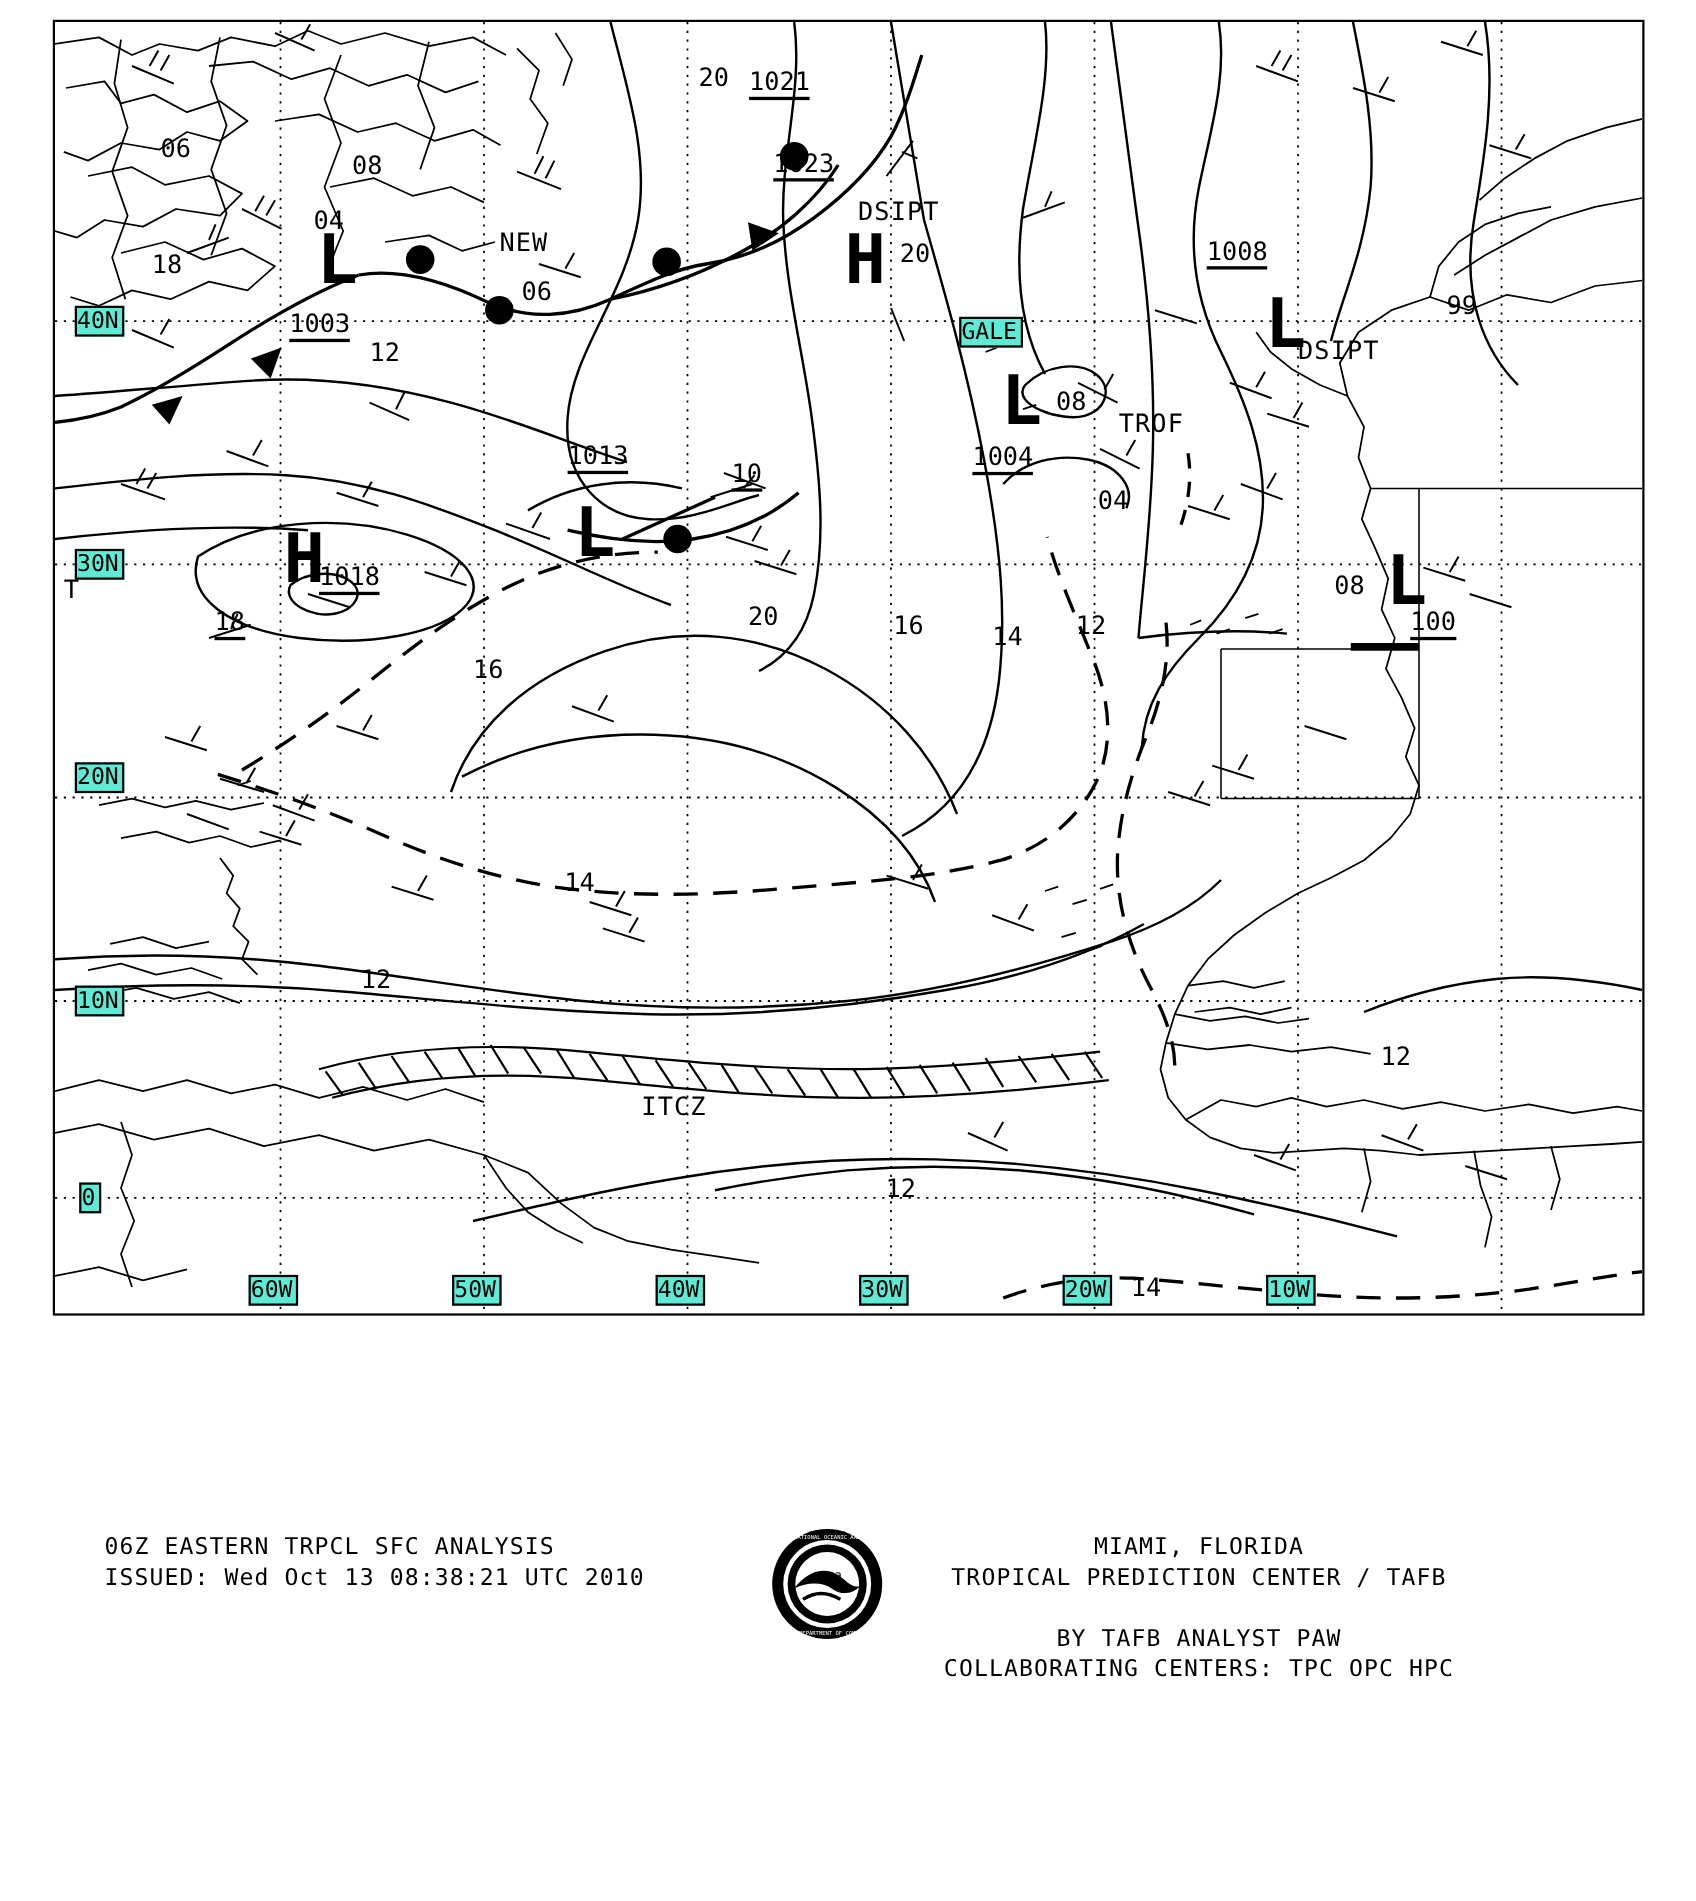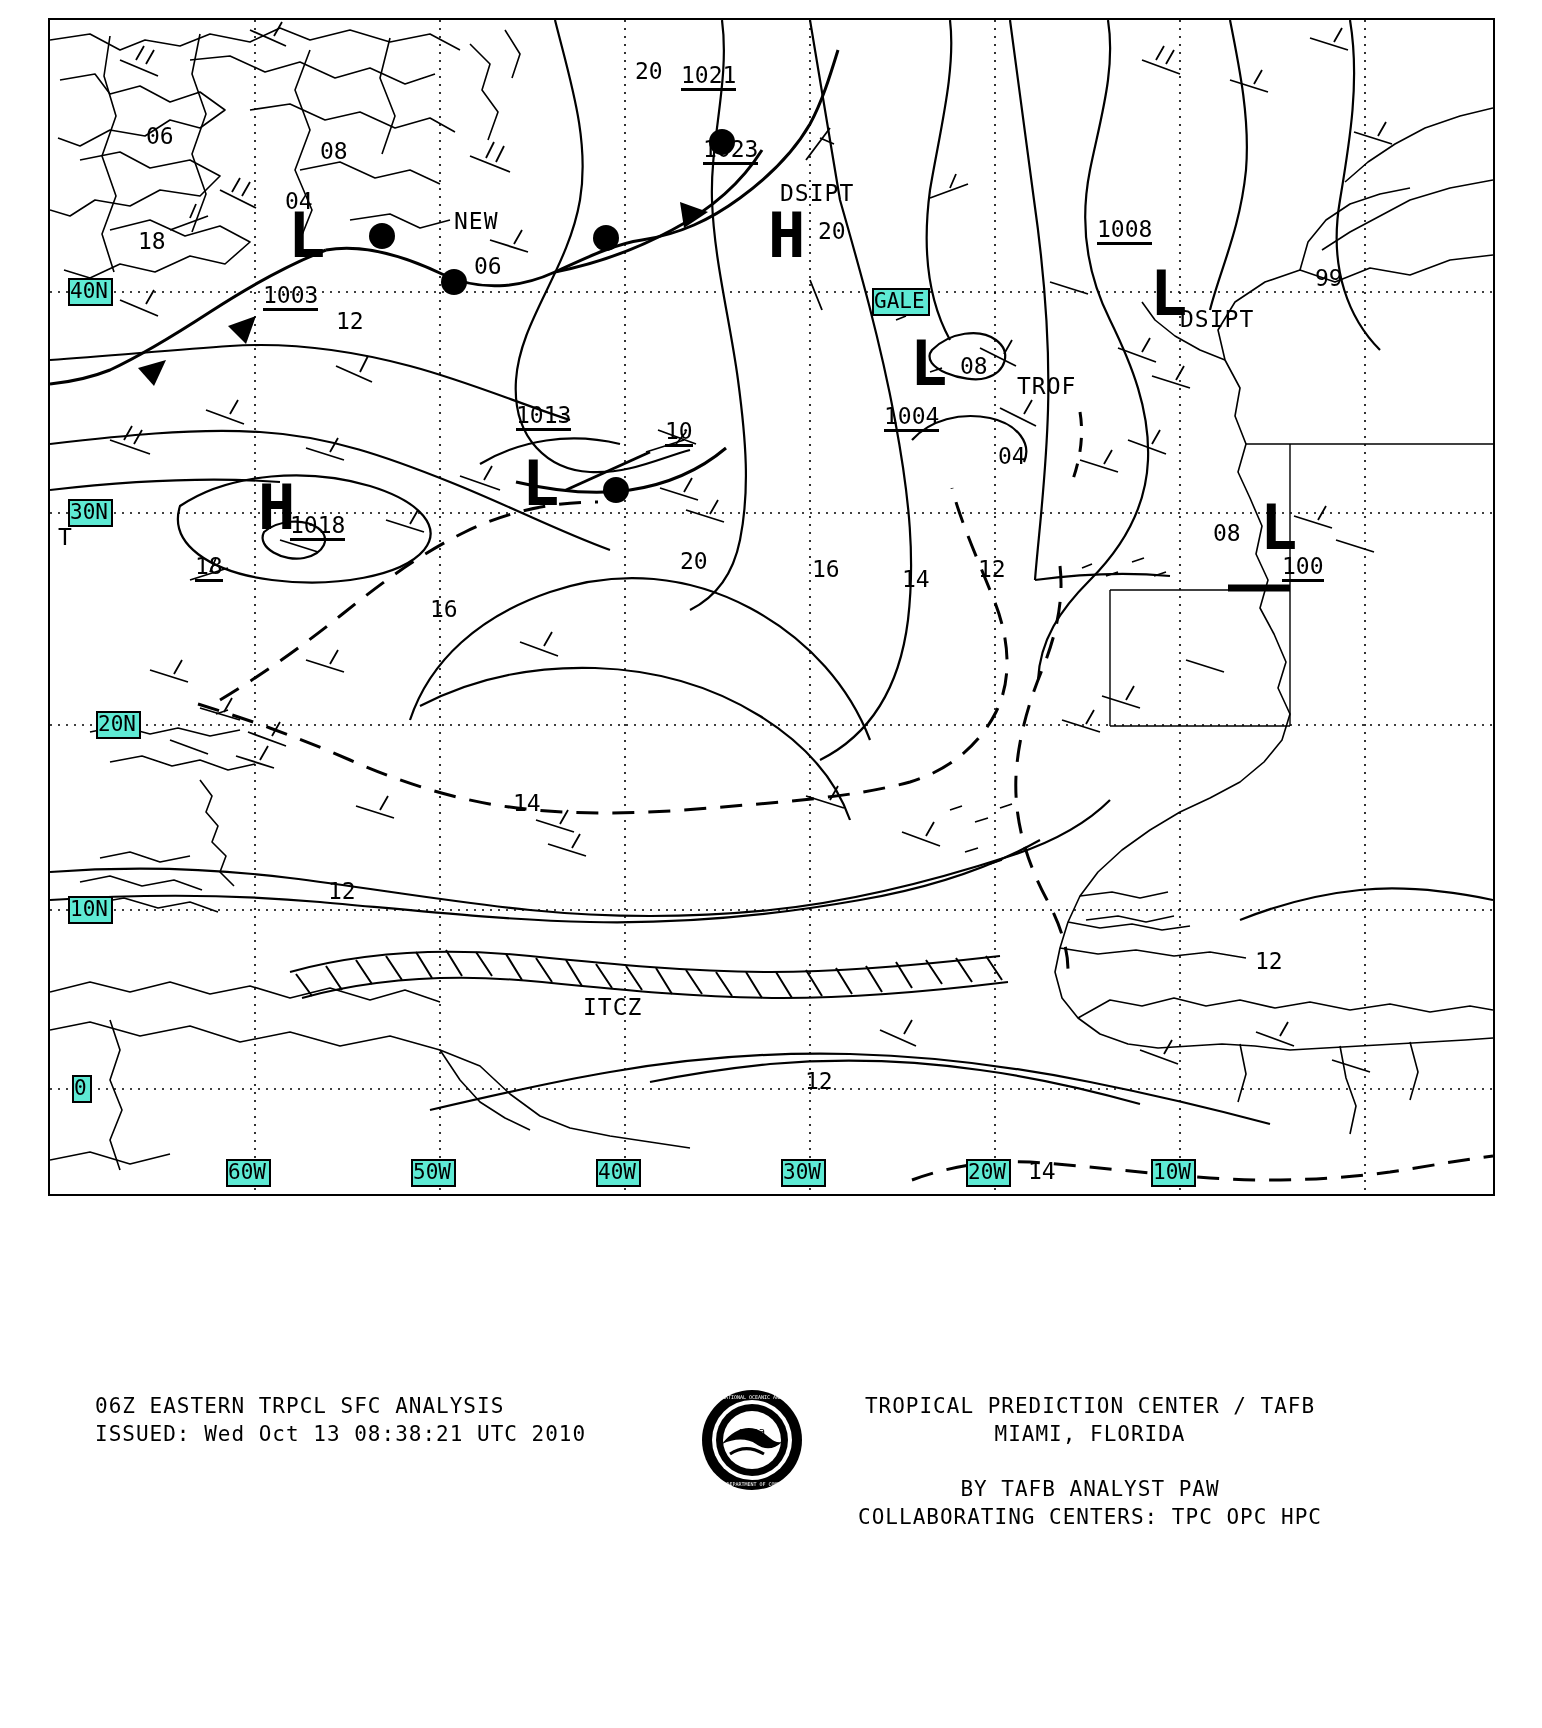--- a/index.html
+++ b/index.html
@@ -329,21 +329,21 @@
       </g>
 
       <g stroke="#000" stroke-width="7" fill="none">
         <path d="M1178 568 L1240 568"></path>
       </g>
 
     </svg>
 
     <div class="lbl boxed" style="left:18px; top:258px;">40N</div>
     <div class="lbl boxed" style="left:18px; top:479px;">30N</div>
-    <div class="lbl boxed" style="left:18px; top:691px;margin-left:28px;">20N</div>
+    <div class="lbl boxed" style="left:18px; top:673px;">20N</div>
     <div class="lbl boxed" style="left:18px; top:876px;">10N</div>
     <div class="lbl boxed" style="left:22px; top:1055px;">0</div>
 
     <div class="lbl boxed" style="left:176px; top:1139px;">60W</div>
     <div class="lbl boxed" style="left:361px; top:1139px;">50W</div>
     <div class="lbl boxed" style="left:546px; top:1139px;">40W</div>
     <div class="lbl boxed" style="left:731px; top:1139px;">30W</div>
     <div class="lbl boxed" style="left:916px; top:1139px;">20W</div>
     <div class="lbl boxed" style="left:1101px; top:1139px;">10W</div>
 
@@ -421,21 +421,21 @@
         <path d="M30 66 C42 58 54 60 64 66" stroke="#000" stroke-width="3" fill="none"></path>
         <text x="52" y="47" font-family="DejaVu Sans Mono, monospace" font-size="11" text-anchor="middle" fill="#000">noaa</text>
         <g font-family="DejaVu Sans Mono, monospace" font-size="5" fill="#fff">
           <text x="52" y="11" text-anchor="middle">NATIONAL OCEANIC AND</text>
           <text x="52" y="98" text-anchor="middle">U.S. DEPARTMENT OF COMMERCE</text>
         </g>
       </svg>
     </div>
 
     <div class="footer-right">
+      <div>MIAMI, FLORIDA</div>
       <div>TROPICAL PREDICTION CENTER / TAFB</div>
-      <div>MIAMI, FLORIDA</div>
       <div class="blk2">BY TAFB ANALYST  PAW</div>
       <div>COLLABORATING CENTERS: TPC OPC HPC</div>
     </div>
 
   </div>
 
 </div>
 
 </body></html>

